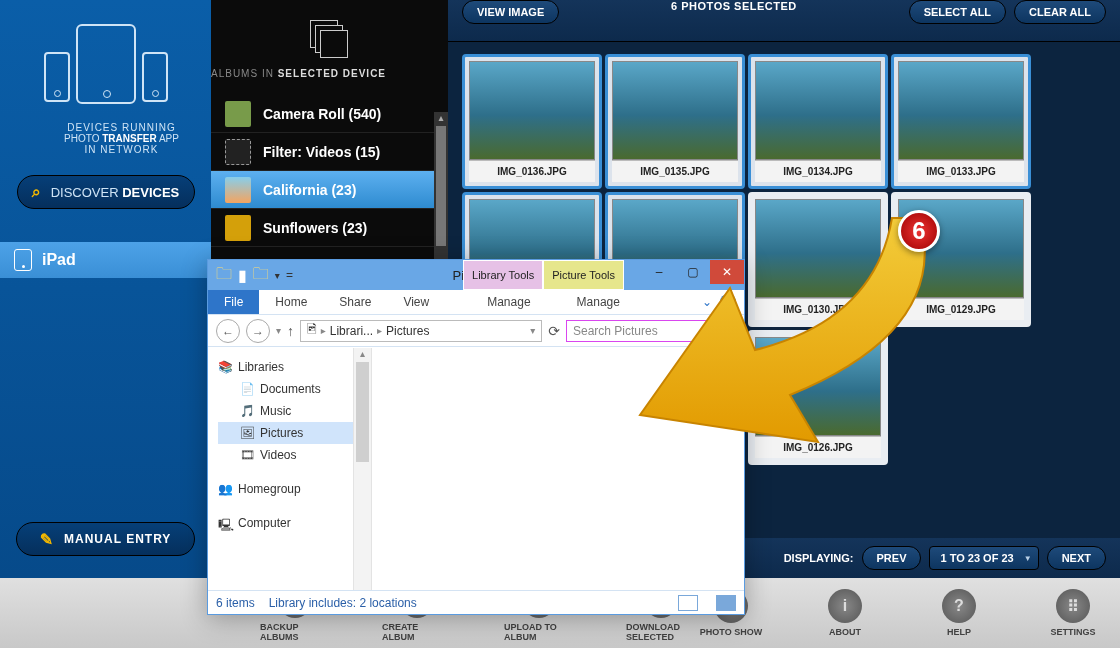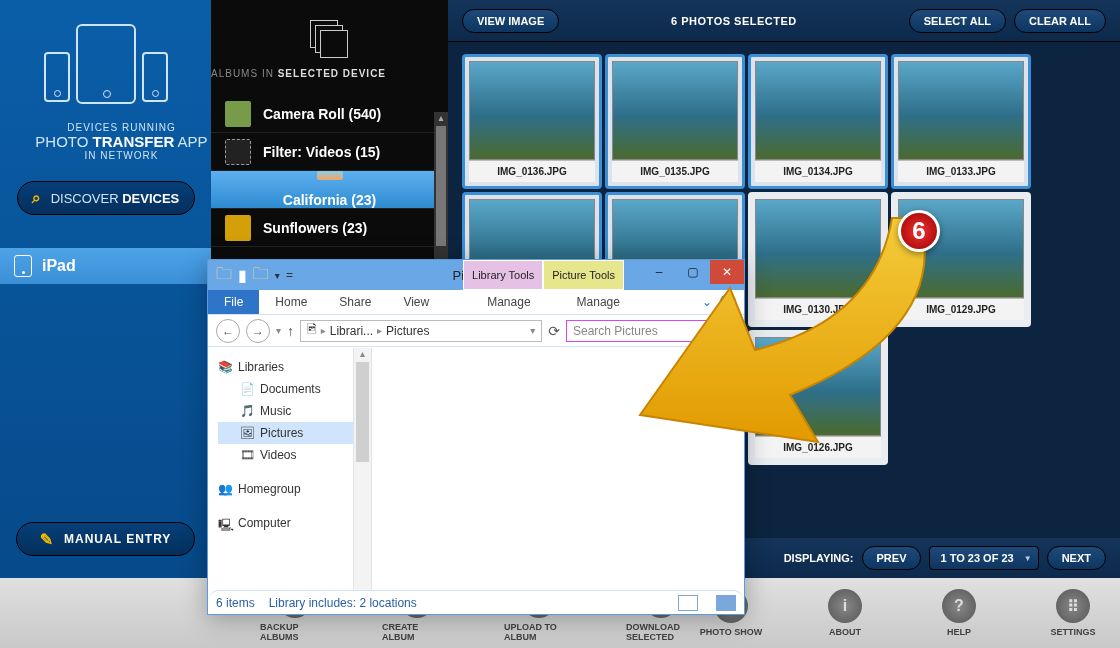--- a/index.html
+++ b/index.html
@@ -32,34 +32,34 @@
 
 
 .albums { position:absolute; left:211px; top:0; width:237px; height:578px; background:#0b0b0b; }
 .album-icon { width:40px; height:40px; margin:20px auto 8px; position:relative; }
 .album-icon div { position:absolute; width:28px; height:28px; border:1.5px solid #ccc; background:#0b0b0b; }
 .album-icon div:nth-child(1){left:0;top:0;} .album-icon div:nth-child(2){left:5px;top:5px;} .album-icon div:nth-child(3){left:10px;top:10px;}
 .albums-title { text-align:left; font-size:10px; letter-spacing:1px; color:#888; }
 .albums-title strong { color:#ddd; }
 .album-list { margin-top:16px; }
 .album-row { height:38px; display:flex; align-items:center; gap:12px; padding:0 14px; border-bottom:1px solid #222; color:#fff; font-weight:bold; font-size:14px; cursor:pointer; }
-.album-row.sel { background:linear-gradient(#5db0f0,#2e8bd0);flex-direction:column; }
+.album-row.sel { background:linear-gradient(#5db0f0,#2e8bd0); }
 .album-row .thumb { width:26px; height:26px; background:#789b4a; border-radius:2px; }
 .album-row .thumb.vid { background:#222; border:1.5px dashed #999; }
 .album-row .thumb.ca { background:linear-gradient(#87ceeb,#f4a460); }
 .album-row .thumb.sun { background:#d4a00a; }
 .album-list .sb { position:absolute; right:0; top:112px; width:14px; height:190px; background:#333; }
 .album-list .sb::before { content:"▴"; position:absolute; top:0; left:0; right:0; text-align:center; color:#aaa; font-size:10px; }
 .album-list .sb::after { content:"▾"; position:absolute; bottom:-264px; left:0; right:0; text-align:center; color:#aaa; font-size:10px; }
 .album-list .sb .th { position:absolute; left:2px; right:2px; top:14px; height:120px; background:#777; }
 .album-list .sbtrack { position:absolute; right:0; top:302px; width:14px; bottom:0; background:#333; }
 
 
 .right { position:absolute; left:448px; top:0; right:0; height:578px; background:#0c243f; }
-.top-bar { height:42px; background:linear-gradient(#14345a,#0d2a4c); display:flex; align-items:center; justify-content:space-between; padding:0 14px; border-bottom:1px solid #000; }
+.top-bar { height:42px; background:linear-gradient(#14345a,#0d2a4c); display:flex; align-items:flex-start; justify-content:space-between; padding:0 14px; border-bottom:1px solid #000; }
 .pill { height:24px; border-radius:12px; background:linear-gradient(#1e4a7a,#0d3560); border:1px solid #000; color:#fff; font-size:11px; font-weight:bold; padding:0 14px; display:flex; align-items:center; cursor:pointer; }
 .top-center { color:#fff; font-size:11px; font-weight:bold; letter-spacing:0.5px; }
 .top-right { display:flex; gap:8px; }
 .grid { position:absolute; left:14px; right:14px; top:54px; bottom:60px; display:flex; flex-wrap:wrap; gap:3px; align-content:flex-start; }
 .card { width:140px; height:135px; background:#e9edf2; border-radius:4px; border:3px solid transparent; padding:4px; display:flex; flex-direction:column; cursor:pointer; }
 .card.sel { border-color:#3a8fd6; background:#dce3ec; }
 .card .ph { flex:1; background:linear-gradient(#5aa7c8,#2e6f8a 55%, #4a6a2f); border:1px solid #888; }
 .card .cap { font-size:10px; font-weight:bold; color:#222; text-align:center; height:22px; line-height:22px; background:#f3f3f3; border-top:1px solid #bbb; }
 .pager { position:absolute; left:0; right:0; bottom:0; height:40px; background:linear-gradient(#14345a,#0d2a4c); display:flex; align-items:center; justify-content:flex-end; gap:8px; padding:0 14px; color:#fff; font-size:11px; font-weight:bold; }
 .sel-combo { height:24px; background:linear-gradient(#1e4a7a,#0d3560); border:1px solid #000; border-radius:4px; color:#fff; font-size:11px; padding:0 24px 0 10px; display:flex; align-items:center; position:relative; }
@@ -100,41 +100,41 @@
 .tree { width:146px; border-right:1px solid #e3e3e3; font-size:12px; color:#333; padding:8px 0 0 10px; }
 .tree .node { display:flex; align-items:center; gap:6px; height:22px; cursor:pointer; padding-left:0; }
 .tree .sub { padding-left:22px; }
 .tree .sel { background:#d0e4fb; }
 .tree .sp { height:12px; }
 .tree-ico { width:14px; height:14px; display:inline-block; }
 .tree-sb { width:18px; background:#f3f3f3; border-right:1px solid #e3e3e3; position:relative; }
 .tree-sb::before{content:"▴";position:absolute;top:0;left:0;right:0;text-align:center;font-size:10px;color:#888;}
 .tree-sb .th2{position:absolute;left:2px;right:2px;top:14px;height:100px;background:#cfcfcf;}
 .ex-content { flex:1; background:#fff; }
-.ex-status { position:absolute; bottom:0; left:0; right:0; height:24px; border-top:1px solid #d4e3f3; display:flex; align-items:center; font-size:12px; color:#2a5fa8; padding:0 8px; gap:14px;border-radius:11px; }
+.ex-status { position:absolute; bottom:0; left:0; right:0; height:24px; border-top:1px solid #d4e3f3; display:flex; align-items:center; font-size:12px; color:#2a5fa8; padding:0 8px; gap:14px; }
 .ex-status .vbtn { width:20px; height:16px; border:1px solid #7aa8da; margin-left:auto; display:flex; }
 .ex-status .vbtn.sel { background:#7aa8da; margin-left:4px; }
 
 
 .arrow { position:absolute; left:620px; top:210px; width:330px; height:290px; z-index:8; pointer-events:none; }
 .badge6 { position:absolute; left:898px; top:210px; width:42px; height:42px; border-radius:50%;
   background:radial-gradient(#e33,#9d0000); border:3px solid #fff; color:#fff; font-size:24px; font-weight:bold;
   display:flex; align-items:center; justify-content:center; z-index:9; box-shadow:0 2px 6px rgba(0,0,0,0.4); }
 </style>
 </head>
 <body>
 
 <div class="left">
   <div class="devices-graphic">
     <div class="phone left-p"></div>
       <div class="tablet"></div>
       <div class="phone right-p"></div>
   </div>
   <div class="left-title">DEVICES RUNNING</div>
-  <div class="left-title" style="font-size:15px;letter-spacing:0">
+  <div class="left-title" style="font-size:10px;letter-spacing:0">
     <span style="color:#cfe4f6">PHOTO </span><strong>TRANSFER</strong><span style="color:#cfe4f6"> APP</span>
   </div>
   <div class="left-title">IN NETWORK</div>
   <div class="btn-discover">
     <span class="mag">⌕</span>
     <span><b>DISCOVER</b><span> DEVICES</span></span>
   </div>
   <div class="device-row">
     <div class="tab-i"></div>
     <span>iPad</span>

